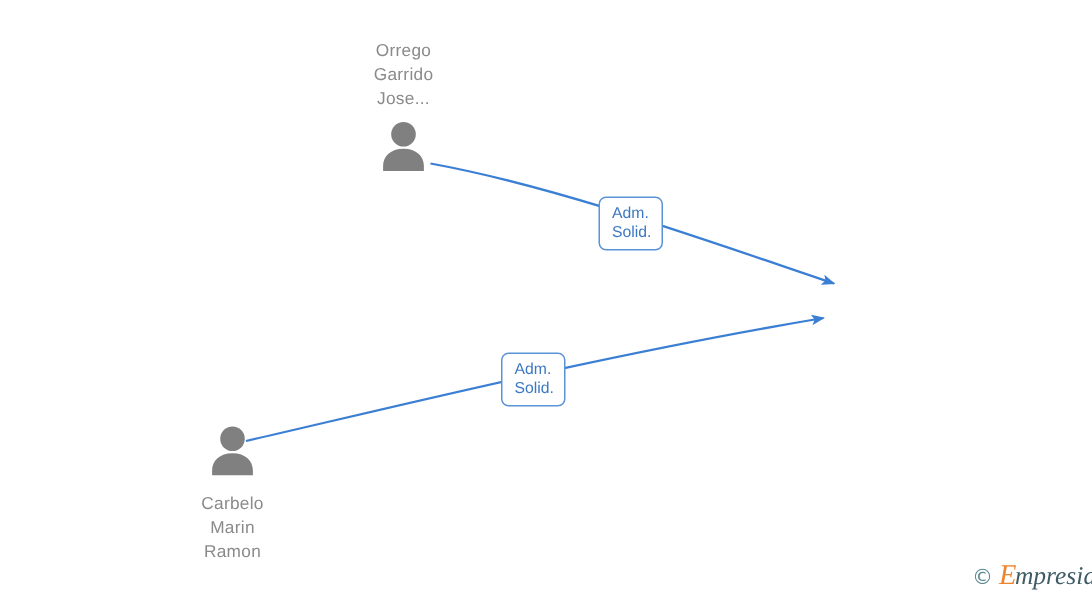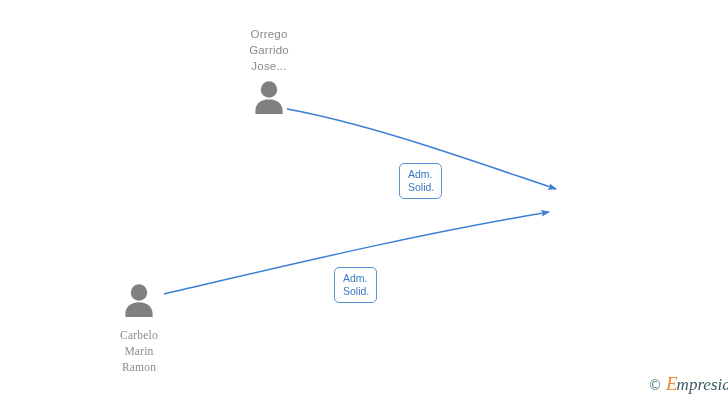--- a/index.html
+++ b/index.html
@@ -47,40 +47,39 @@
     font-weight: bold;
     letter-spacing: 0.6px;
   }
   .node-icon {
     display: block;
   }
 
   
   #node-person-1 { left: 194px; top: 26px; }
   #node-person-1 .node-label { margin-bottom: 6px; }
-  #node-person-2 { left: 64px; top: 283px; font-family: Liberation Serif, serif; }
+  #node-person-2 { left: 80px; top: 283px; }
   #node-person-2 .node-label { margin-top: 6px; }
   #node-company  { left: 508px; top: 179px; }
   #node-company .node-label { margin-top: 7px; }
 
   
   .edge-label {
     position: absolute;
     box-sizing: border-box;
     background: #ffffff;
     border: 1.4px solid #5b94d6;
     border-radius: 5px;
     color: #3b78c3;
     font-size: 10.5px;
     line-height: 13px;
     padding: 4px 7px 4px 8px;
     text-align: left;
     white-space: pre-line;
     user-select: none;
-    margin-top: 32px;
   }
   #edge-label-1 { left: 399px; top: 131px; }
   #edge-label-2 { left: 334px; top: 235px; }
 
   
   #watermark {
     position: absolute;
     left: 648px;
     top: 374px;
     display: flex;

